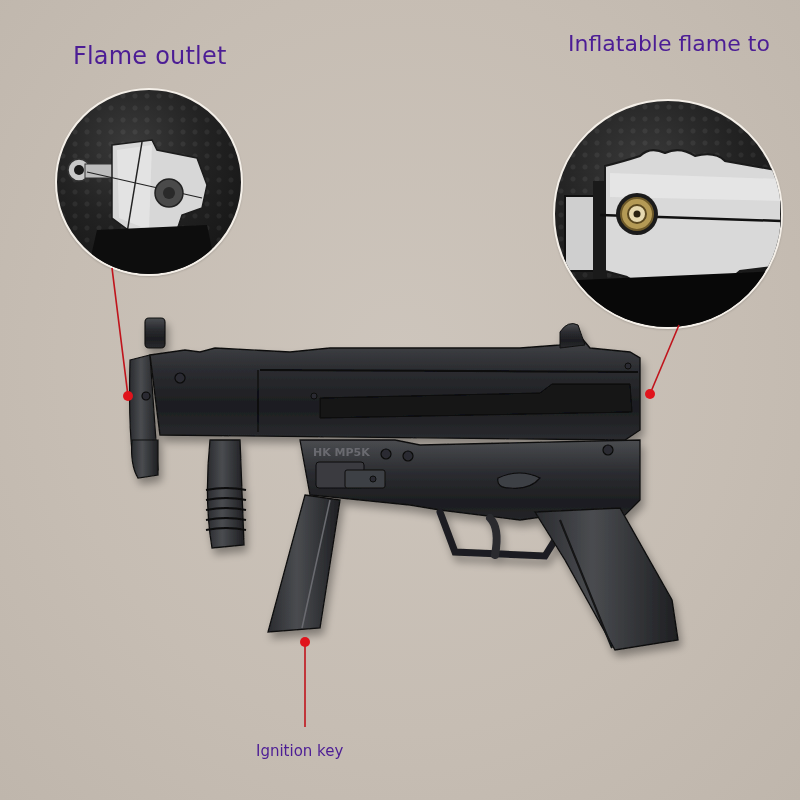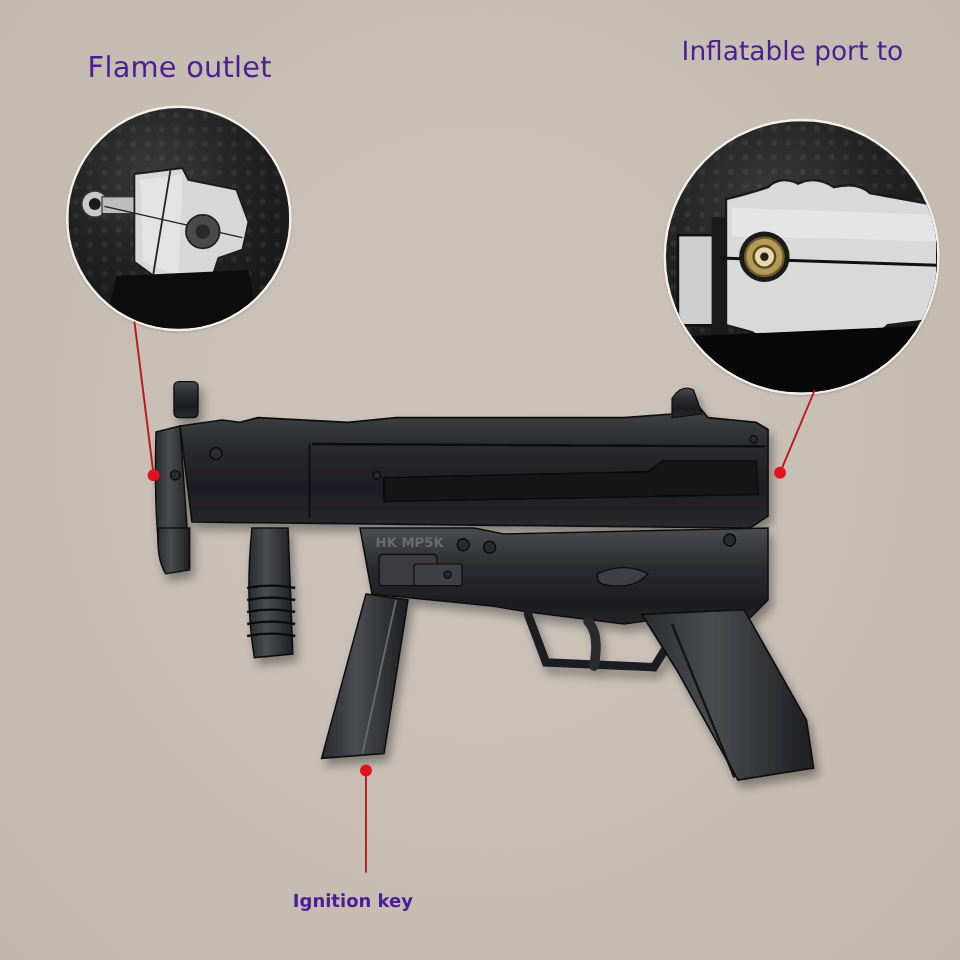--- a/index.html
+++ b/index.html
@@ -26,24 +26,24 @@
     background-size: 12px 12px;
   }
   svg { position:absolute; left:0; top:0; }
 </style>
 </head>
 <body>
 
 <div class="label lg" style="left:73px; top:42px;">Flame outlet</div>
 
 <div class="label md" style="left:568px; top:28px;">
-  <div>Inflatable port to</div>
+  <div>Inflatable flame to</div>
 </div>
 
-<div class="label sm" style="left:244px; top:742px;font-weight:bold;">Ignition key</div>
+<div class="label sm" style="left:256px; top:742px;">Ignition key</div>
 
 <div class="zoom-circle" style="left:55px; top:88px; width:184px; height:184px;">
   <div class="texture"></div>
   <svg width="184" height="184" viewBox="0 0 184 184">
 
     <circle cx="22" cy="80" r="11" fill="#c9c9c9" stroke="#333" stroke-width="1.5"></circle>
     <circle cx="22" cy="80" r="5" fill="#1a1a1a"></circle>
     <rect x="28" y="74" width="28" height="14" fill="#bdbdbd" stroke="#333" stroke-width="1"></rect>
 
     <path d="M55 55 L95 50 L100 60 L140 68 L150 95 L145 118 L125 125 L120 140 L78 145 L55 128 Z" fill="#d7d7d7" stroke="#1c1c1c" stroke-width="1.5"></path>

